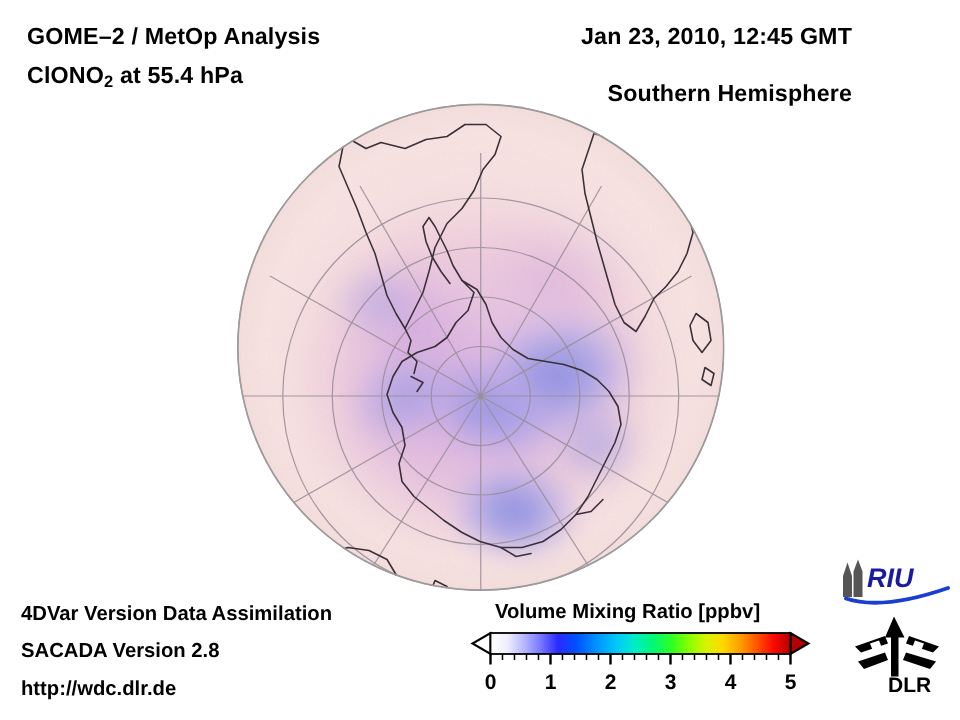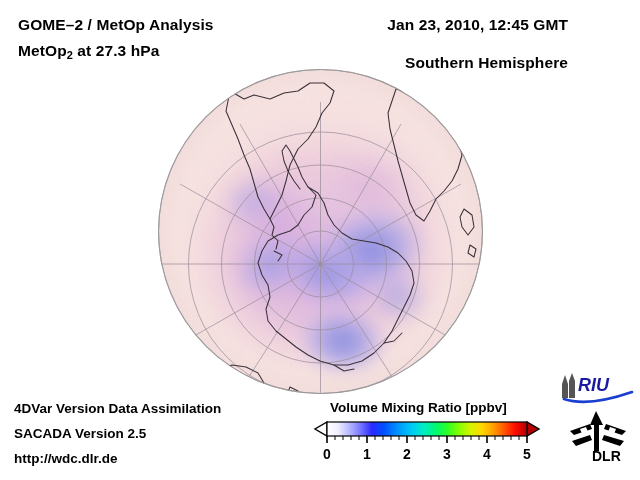--- a/index.html
+++ b/index.html
@@ -47,21 +47,21 @@
   #dlr-logo{position:absolute;left:566px;top:409px;width:66px;height:54px;}
   #riu-logo svg,#dlr-logo svg{display:block;}
 </style>
 </head>
 <body>
 
 <div id="stage">
 
   <div class="hdr" id="title-line1">GOME–2 / MetOp Analysis</div>
 
-  <div class="hdr" id="title-line2"><span>MetOp</span><span class="sub">2</span><span> at 27.3 hPa</span></div>
+  <div class="hdr" id="title-line2"><span>ClONO</span><span class="sub">2</span><span> at 55.4 hPa</span></div>
 
   <div class="hdr" id="date-line">Jan 23, 2010, 12:45 GMT</div>
 
   <div class="hdr" id="hemisphere-line">Southern Hemisphere</div>
 
   <div id="globe-wrap">
     <div id="globe">
       <svg viewBox="0 0 325 325" preserveAspectRatio="none">
         <defs>
           <clipPath id="disc">
@@ -206,21 +206,21 @@
 
           <circle cx="162.5" cy="195" r="1.6" fill="#9a8e9a"></circle>
         </g>
 
         <circle cx="162.5" cy="162.5" r="162" fill="none" stroke="#9b9b9b" stroke-width="1.2"></circle>
       </svg>
     </div>
   </div>
 
   <div class="foot" id="foot1">4DVar Version Data Assimilation</div>
-  <div class="foot" id="foot2">SACADA Version 2.5</div>
+  <div class="foot" id="foot2">SACADA Version 2.8</div>
   <div class="foot" id="foot3">http://wdc.dlr.de</div>
 
   <div id="cb-title">Volume Mixing Ratio [ppbv]</div>
 
   <div id="cb-block">
     <svg width="228" height="24" viewBox="0 0 228 24">
       <defs>
         <linearGradient id="cbgrad" x1="0" y1="0" x2="1" y2="0">
           <stop offset="0.000" stop-color="#ffffff"></stop>
           <stop offset="0.055" stop-color="#efefff"></stop>

